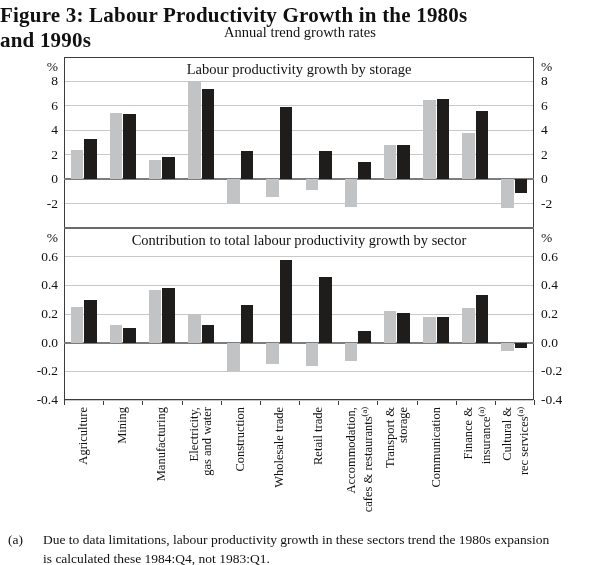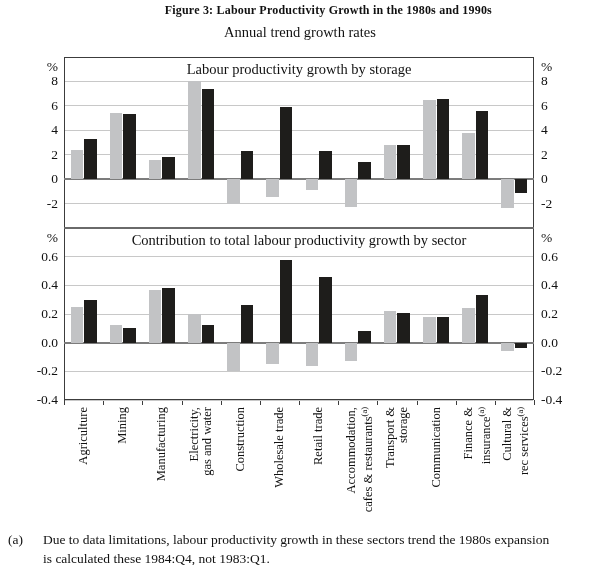--- a/index.html
+++ b/index.html
@@ -1,19 +1,19 @@
 <!DOCTYPE html>
 <html><head>
 <meta charset="utf-8">
 <style>
   html,body{margin:0;padding:0;background:#fff;}
   #figure{position:relative;width:600px;height:565px;background:#fff;overflow:hidden;
           font-family:"Liberation Serif", serif;color:#111;}
-  .title{position:absolute;top:3px;left:0;width:492px;text-align:right;
-         font-weight:bold;font-size:12px;letter-spacing:.2px;}
+  .title{position:absolute;top:3px;left:0;width:492px;text-align:left;
+         font-weight:bold;font-size:21px;letter-spacing:.2px;}
   .subtitle{position:absolute;top:24px;left:0;width:600px;text-align:center;font-size:14.5px;}
   .panel{position:absolute;left:64px;width:470px;border:1px solid #3c3c3c;box-sizing:border-box;}
   #panel0{top:57px;height:171px;}
   #panel1{top:228px;height:172px;}
   .panel-title{text-align:center;font-size:14.5px;padding-top:3px;position:relative;z-index:5;}
   .mid-divider{position:absolute;left:64px;width:470px;top:226.6px;height:2.6px;background:#6a6a6a;z-index:3;}
   .gridline{position:absolute;height:1px;background:#c8c8c8;z-index:1;}
   .zeroline{position:absolute;height:2.2px;background:#7c7c7c;z-index:2;}
   .bar{position:absolute;z-index:4;}
   .ylab{position:absolute;font-size:13.5px;height:18px;line-height:18px;z-index:5;}

